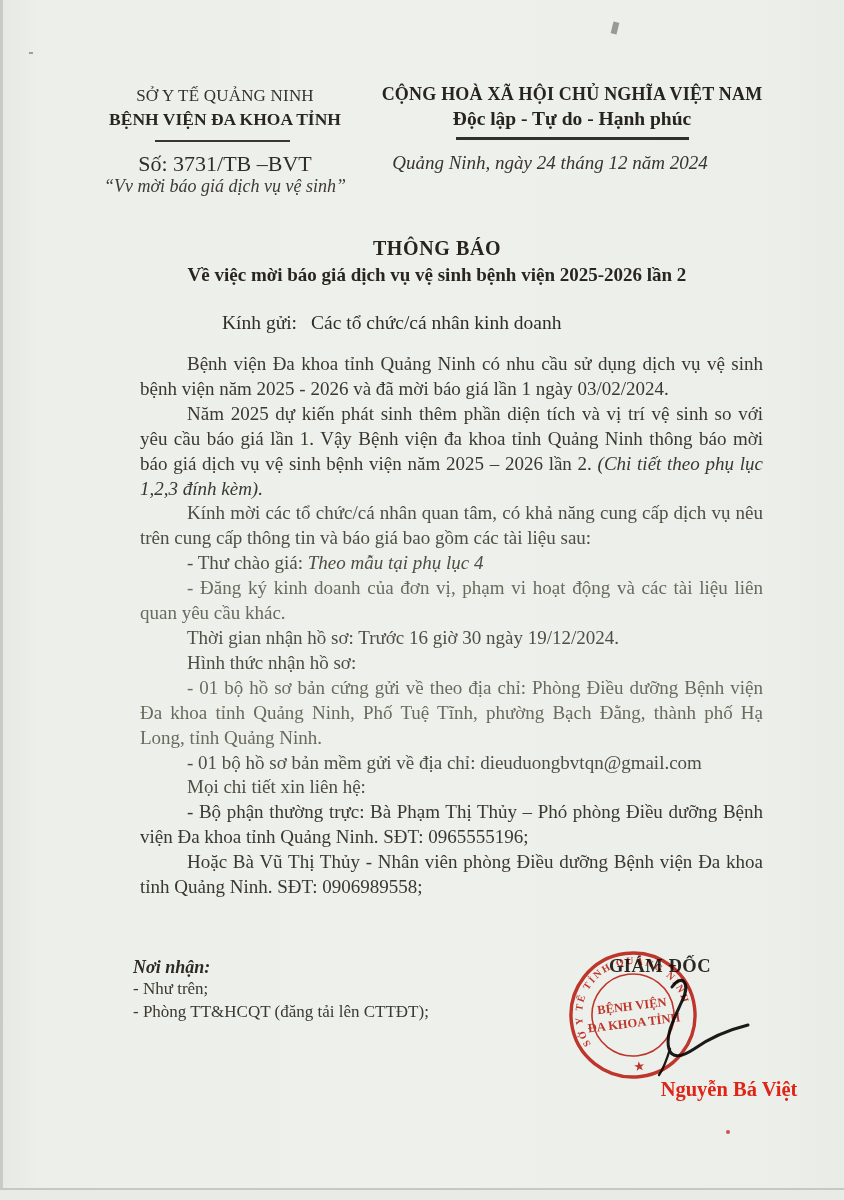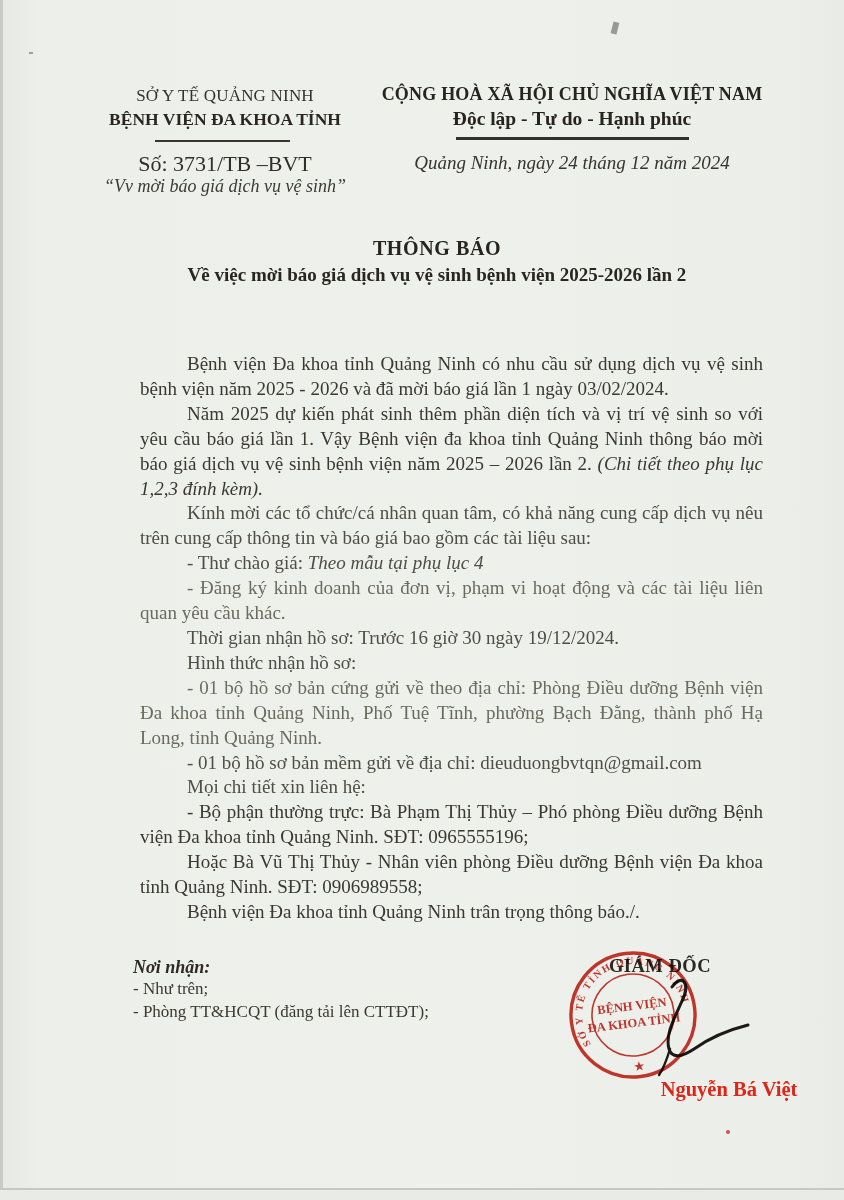--- a/index.html
+++ b/index.html
@@ -17,21 +17,21 @@
   .issuer .l1{font-size:17px;letter-spacing:.2px;color:#34322b;}
   .issuer .l2{font-size:17.5px;font-weight:bold;color:#28261f;margin-top:3px;}
   .rule-left{position:absolute;left:155px;top:140px;width:135px;height:2px;background:#38362e;}
   .doc-number{position:absolute;left:82px;top:151px;width:286px;text-align:center;font-size:22px;color:#302e27;}
   .doc-subject{position:absolute;left:82px;top:176px;width:286px;text-align:center;font-size:18px;font-style:italic;color:#3d3b33;}
 
   .national{position:absolute;left:377px;top:84px;width:390px;text-align:center;}
   .national .l1{font-size:18px;font-weight:bold;letter-spacing:.2px;color:#26241d;}
   .national .l2{font-size:19.5px;font-weight:bold;color:#26241d;margin-top:3px;}
   .rule-right{position:absolute;left:456px;top:137px;width:233px;height:2.5px;background:#32302a;}
-  .dateline{position:absolute;left:377px;top:152px;width:390px;text-align:center;font-size:19px;font-style:italic;color:#37352d;}
+  .dateline{position:absolute;left:355px;top:152px;width:390px;text-align:center;font-size:19px;font-style:italic;color:#37352d;}
 
   
   .title-block{position:absolute;left:132px;top:237px;width:610px;text-align:center;}
   .doc-title{font-size:20px;font-weight:bold;letter-spacing:.6px;color:#26241d;}
   .doc-subtitle{font-size:19px;font-weight:bold;color:#28261f;margin-top:4px;}
 
   .salutation{position:absolute;left:222px;top:312px;font-size:19.5px;color:#2f2d26;}
   .salutation .sal-label{margin-right:14px;}
 
   
@@ -88,35 +88,37 @@
     <div class="l2">Độc lập - Tự do - Hạnh phúc</div>
   </div>
   <div class="rule-right"></div>
   <div class="dateline">Quảng Ninh, ngày 24 tháng 12 năm 2024</div>
 
   <div class="title-block">
     <div class="doc-title">THÔNG BÁO</div>
     <div class="doc-subtitle">Về việc mời báo giá dịch vụ vệ sinh bệnh viện 2025-2026 lần 2</div>
   </div>
 
+  <div class="salutation">
+    <span class="sal-label">Kính gửi:</span><span>Các tổ chức/cá nhân kinh doanh</span>
+  </div>
 
   <div class="body-text">
       <p class="para tone-dark"><span>Bệnh viện Đa khoa tỉnh Quảng Ninh có nhu cầu sử dụng dịch vụ vệ sinh bệnh viện năm 2025 - 2026 và đã mời báo giá lần 1 ngày 03/02/2024.</span></p>
       <p class="para tone-dark"><span>Năm 2025 dự kiến phát sinh thêm phần diện tích và vị trí vệ sinh so với yêu cầu báo giá lần 1. Vậy Bệnh viện đa khoa tỉnh Quảng Ninh thông báo mời báo giá dịch vụ vệ sinh bệnh viện năm 2025 – 2026 lần 2. </span><span class="it">(Chi tiết theo phụ lục 1,2,3 đính kèm).</span></p>
       <p class="para tone-mid"><span>Kính mời các tổ chức/cá nhân quan tâm, có khả năng cung cấp dịch vụ nêu trên cung cấp thông tin và báo giá bao gồm các tài liệu sau:</span></p>
       <p class="para tone-mid"><span>- Thư chào giá: </span><span class="it">Theo mẫu tại phụ lục 4</span></p>
       <p class="para tone-fade"><span>- Đăng ký kinh doanh của đơn vị, phạm vi hoạt động và các tài liệu liên quan yêu cầu khác.</span></p>
       <p class="para tone-mid"><span>Thời gian nhận hồ sơ: Trước 16 giờ 30 ngày 19/12/2024.</span></p>
       <p class="para tone-mid"><span>Hình thức nhận hồ sơ:</span></p>
       <p class="para tone-fade"><span>- 01 bộ hồ sơ bản cứng gửi về theo địa chỉ: Phòng Điều dưỡng Bệnh viện Đa khoa tỉnh Quảng Ninh, Phố Tuệ Tĩnh, phường Bạch Đằng, thành phố Hạ Long, tỉnh Quảng Ninh.</span></p>
       <p class="para tone-mid"><span>- 01 bộ hồ sơ bản mềm gửi về địa chỉ: dieuduongbvtqn@gmail.com</span></p>
       <p class="para tone-mid"><span>Mọi chi tiết xin liên hệ:</span></p>
       <p class="para tone-dark"><span>- Bộ phận thường trực: Bà Phạm Thị Thủy – Phó phòng Điều dưỡng Bệnh viện Đa khoa tỉnh Quảng Ninh. SĐT: 0965555196;</span></p>
       <p class="para tone-dark"><span>Hoặc Bà Vũ Thị Thủy - Nhân viên phòng Điều dưỡng Bệnh viện Đa khoa tỉnh Quảng Ninh. SĐT: 0906989558;</span></p>
-      <p class="para tone-dark"><span>Bệnh viện Đa khoa tỉnh Quảng Ninh trân trọng thông báo./.</span></p>
     </div>
 
   <div class="recipients">
     <div class="rec-head">Nơi nhận:</div>
     <div>
         <div class="rec-item">- Như trên;</div>
         <div class="rec-item">- Phòng TT&amp;HCQT (đăng tải lên CTTĐT);</div>
       </div>
   </div>
 

